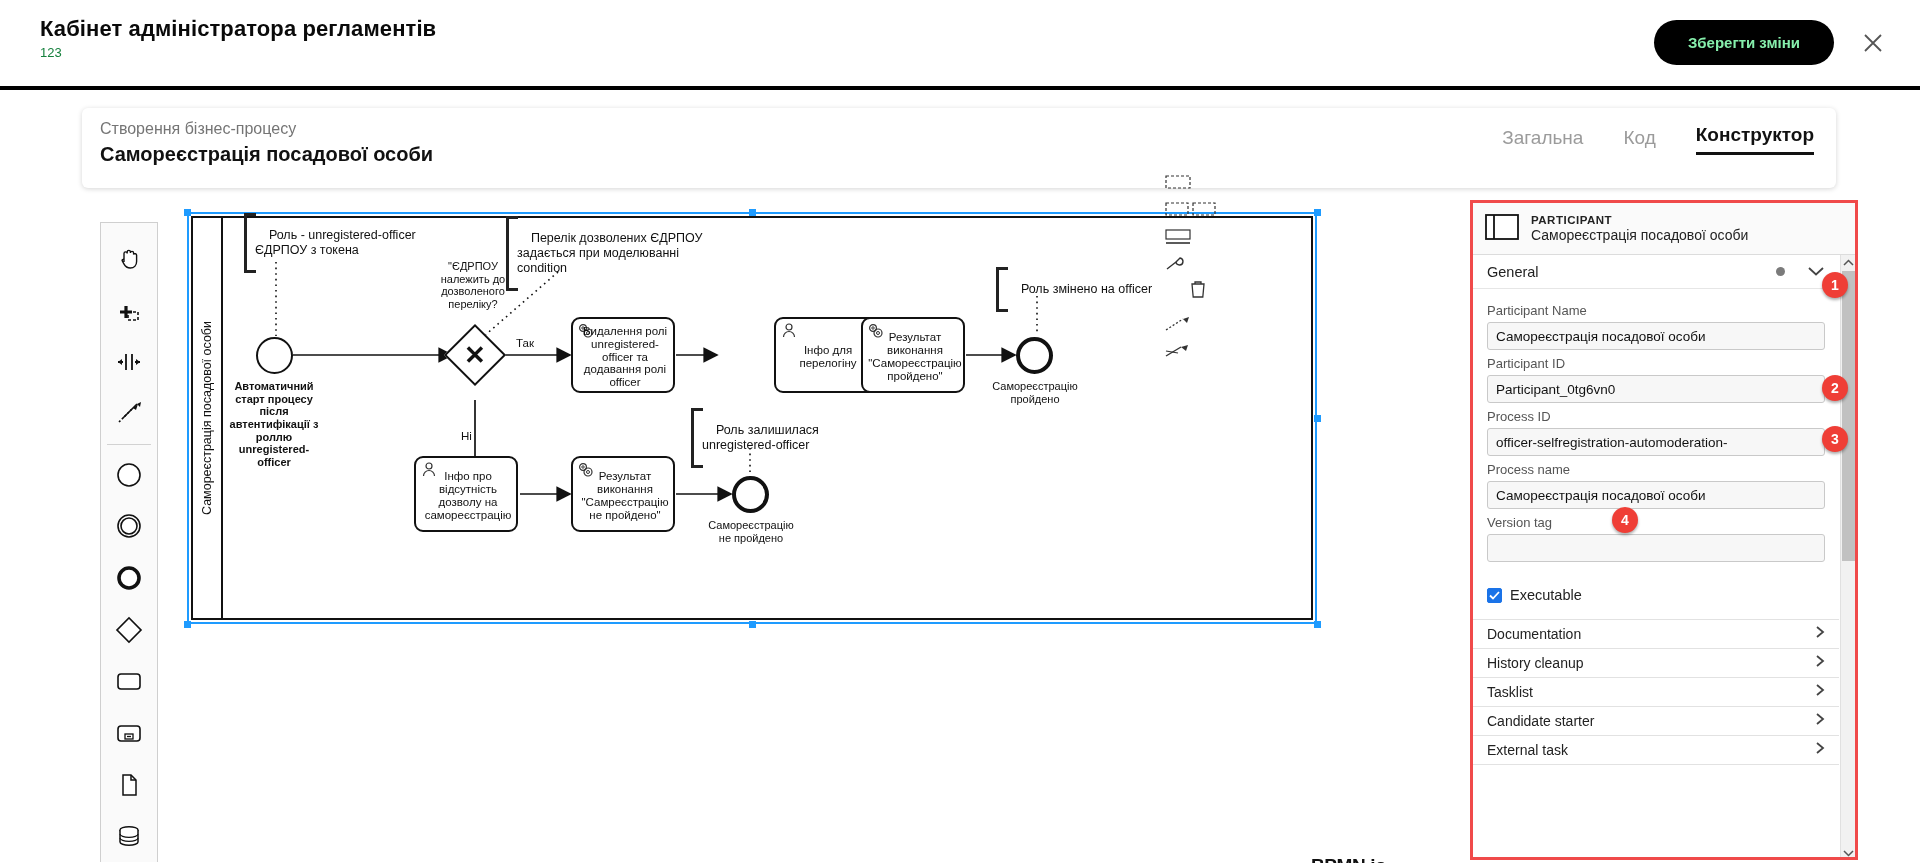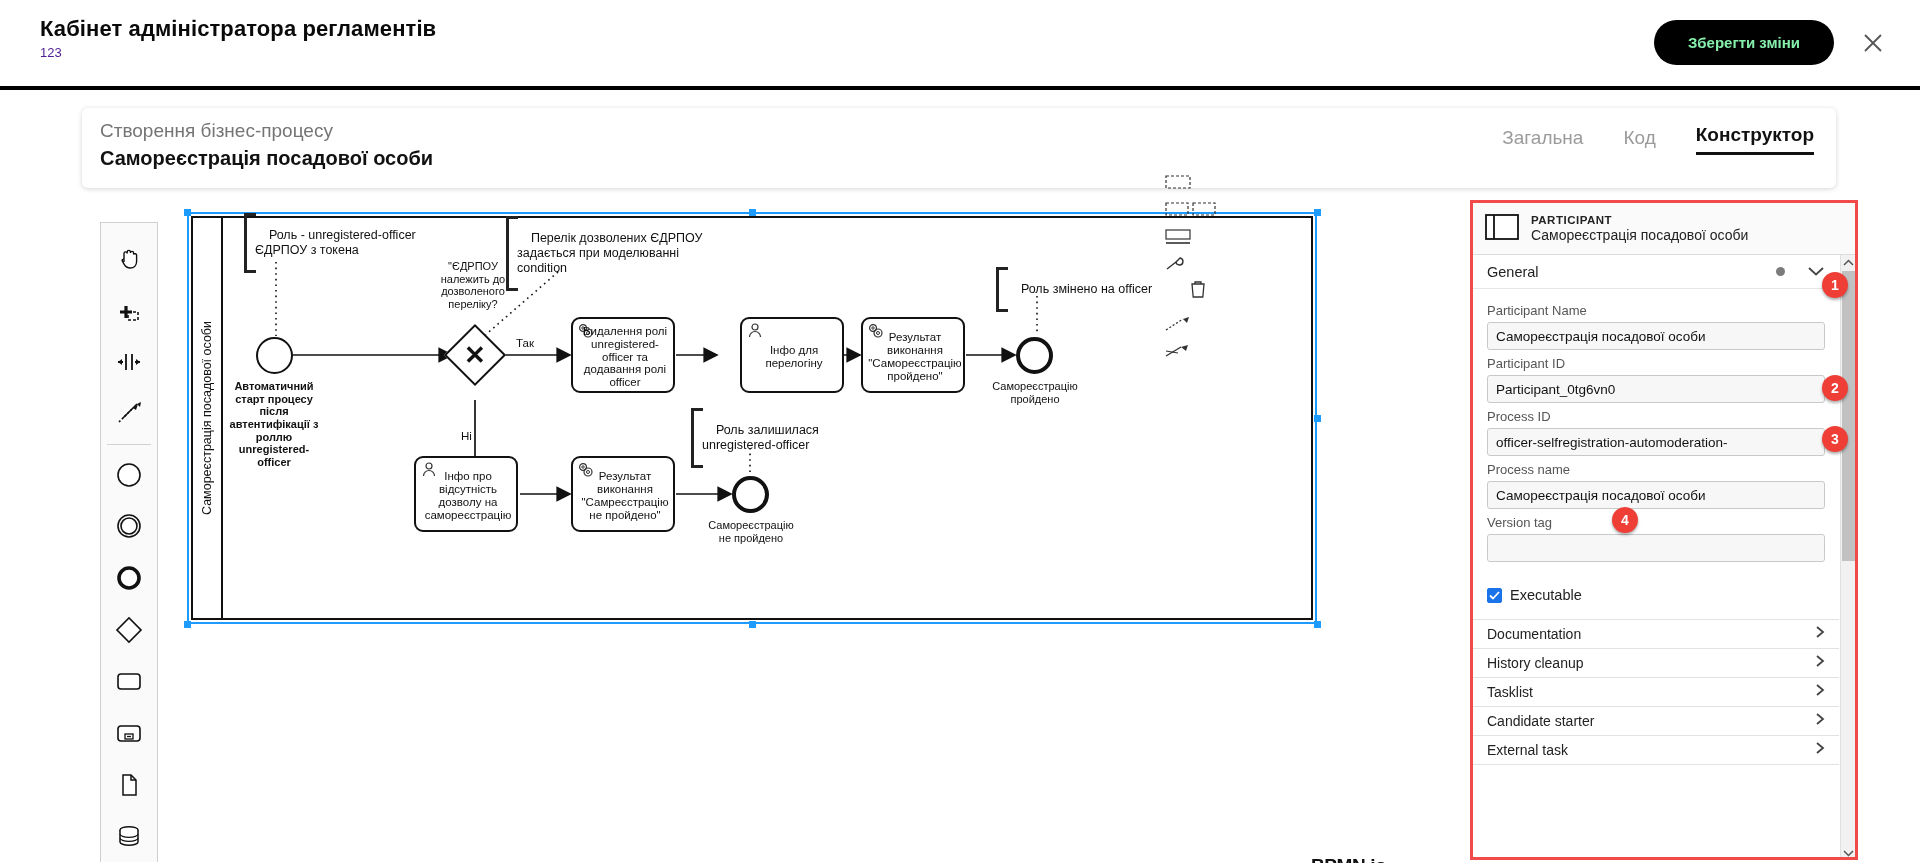--- a/index.html
+++ b/index.html
@@ -13,41 +13,41 @@
   }
 
   
   .topbar {
     position:absolute; left:0; top:0; width:1920px; height:90px;
     background:#fff; border-bottom:4px solid #000;
     display:flex; align-items:center;
   }
   .topbar-left { position:absolute; left:40px; top:16px; }
   .app-title { font-size:22px; font-weight:bold; color:#0a0a0a; letter-spacing:.1px; }
-  .app-sub { font-size:13px; color:#4c1d95; margin-top:3px; }
+  .app-sub { font-size:13px; color:#15803d; margin-top:3px; }
   .topbar-right { position:absolute; right:30px; top:20px; display:flex; align-items:center; gap:22px; }
   .save-btn {
     background:#000; color:#86efac; border:none; border-radius:26px;
     height:45px; padding:0 34px; font-size:15px; font-weight:bold;
     font-family:"Liberation Sans", sans-serif; cursor:pointer;
   }
   .close-x {
     width:34px; height:34px; display:flex; align-items:center; justify-content:center;
     cursor:pointer;
   }
 
   
   .card {
     position:absolute; left:82px; top:108px; width:1754px; height:80px;
     background:#fff; border-radius:6px;
     box-shadow:0 1px 5px rgba(0,0,0,.17);
     display:flex; align-items:center;
   }
   .card-left { position:absolute; left:18px; top:12px; }
-  .crumb { font-size:19px; color:#757575; }
+  .crumb { font-size:16px; color:#757575; }
   .page-title { font-size:20px; font-weight:bold; color:#111; margin-top:5px; }
   .tabs { position:absolute; right:22px; top:16px; display:flex; align-items:flex-end; gap:40px; }
   .tab { font-size:19px; color:#9b9b9b; cursor:pointer; padding-bottom:6px; }
   .tab.active { color:#111; font-weight:bold; border-bottom:3px solid #111; }
 
   
   .palette {
     position:absolute; left:100px; top:222px; width:58px; height:640px;
     background:#fafafa; border:1px solid #cfcfcf; border-bottom:none;
     display:flex; flex-direction:column; align-items:center; padding-top:10px;
@@ -385,21 +385,21 @@
           <circle cx="6" cy="6" r="3.4" fill="none" stroke="#333" stroke-width="1.2"></circle>
           <circle cx="6" cy="6" r="1.2" fill="none" stroke="#333" stroke-width="1"></circle>
           <circle cx="11" cy="11" r="4" fill="none" stroke="#333" stroke-width="1.2"></circle>
           <circle cx="11" cy="11" r="1.5" fill="none" stroke="#333" stroke-width="1"></circle>
         </svg>
       </span>
       <span class="task-label">Видалення ролі unregistered-officer та додавання ролі officer</span>
     </div>
   </div>
 
-  <div class="node" style="left:528px;top:117px;padding-left:44px;">
+  <div class="node" style="left:562px;top:117px;padding-left:44px;">
     <div class="task">
       <span class="task-ico">
         <svg width="18" height="18" viewBox="0 0 18 18">
           <circle cx="9" cy="5" r="3" fill="none" stroke="#333" stroke-width="1.2"></circle>
           <path d="M3.5 15 a5.5 5.5 0 0 1 11 0" fill="none" stroke="#333" stroke-width="1.2"></path>
         </svg>
       </span>
       <span class="task-label">Інфо для перелогіну</span>
     </div>
   </div>

